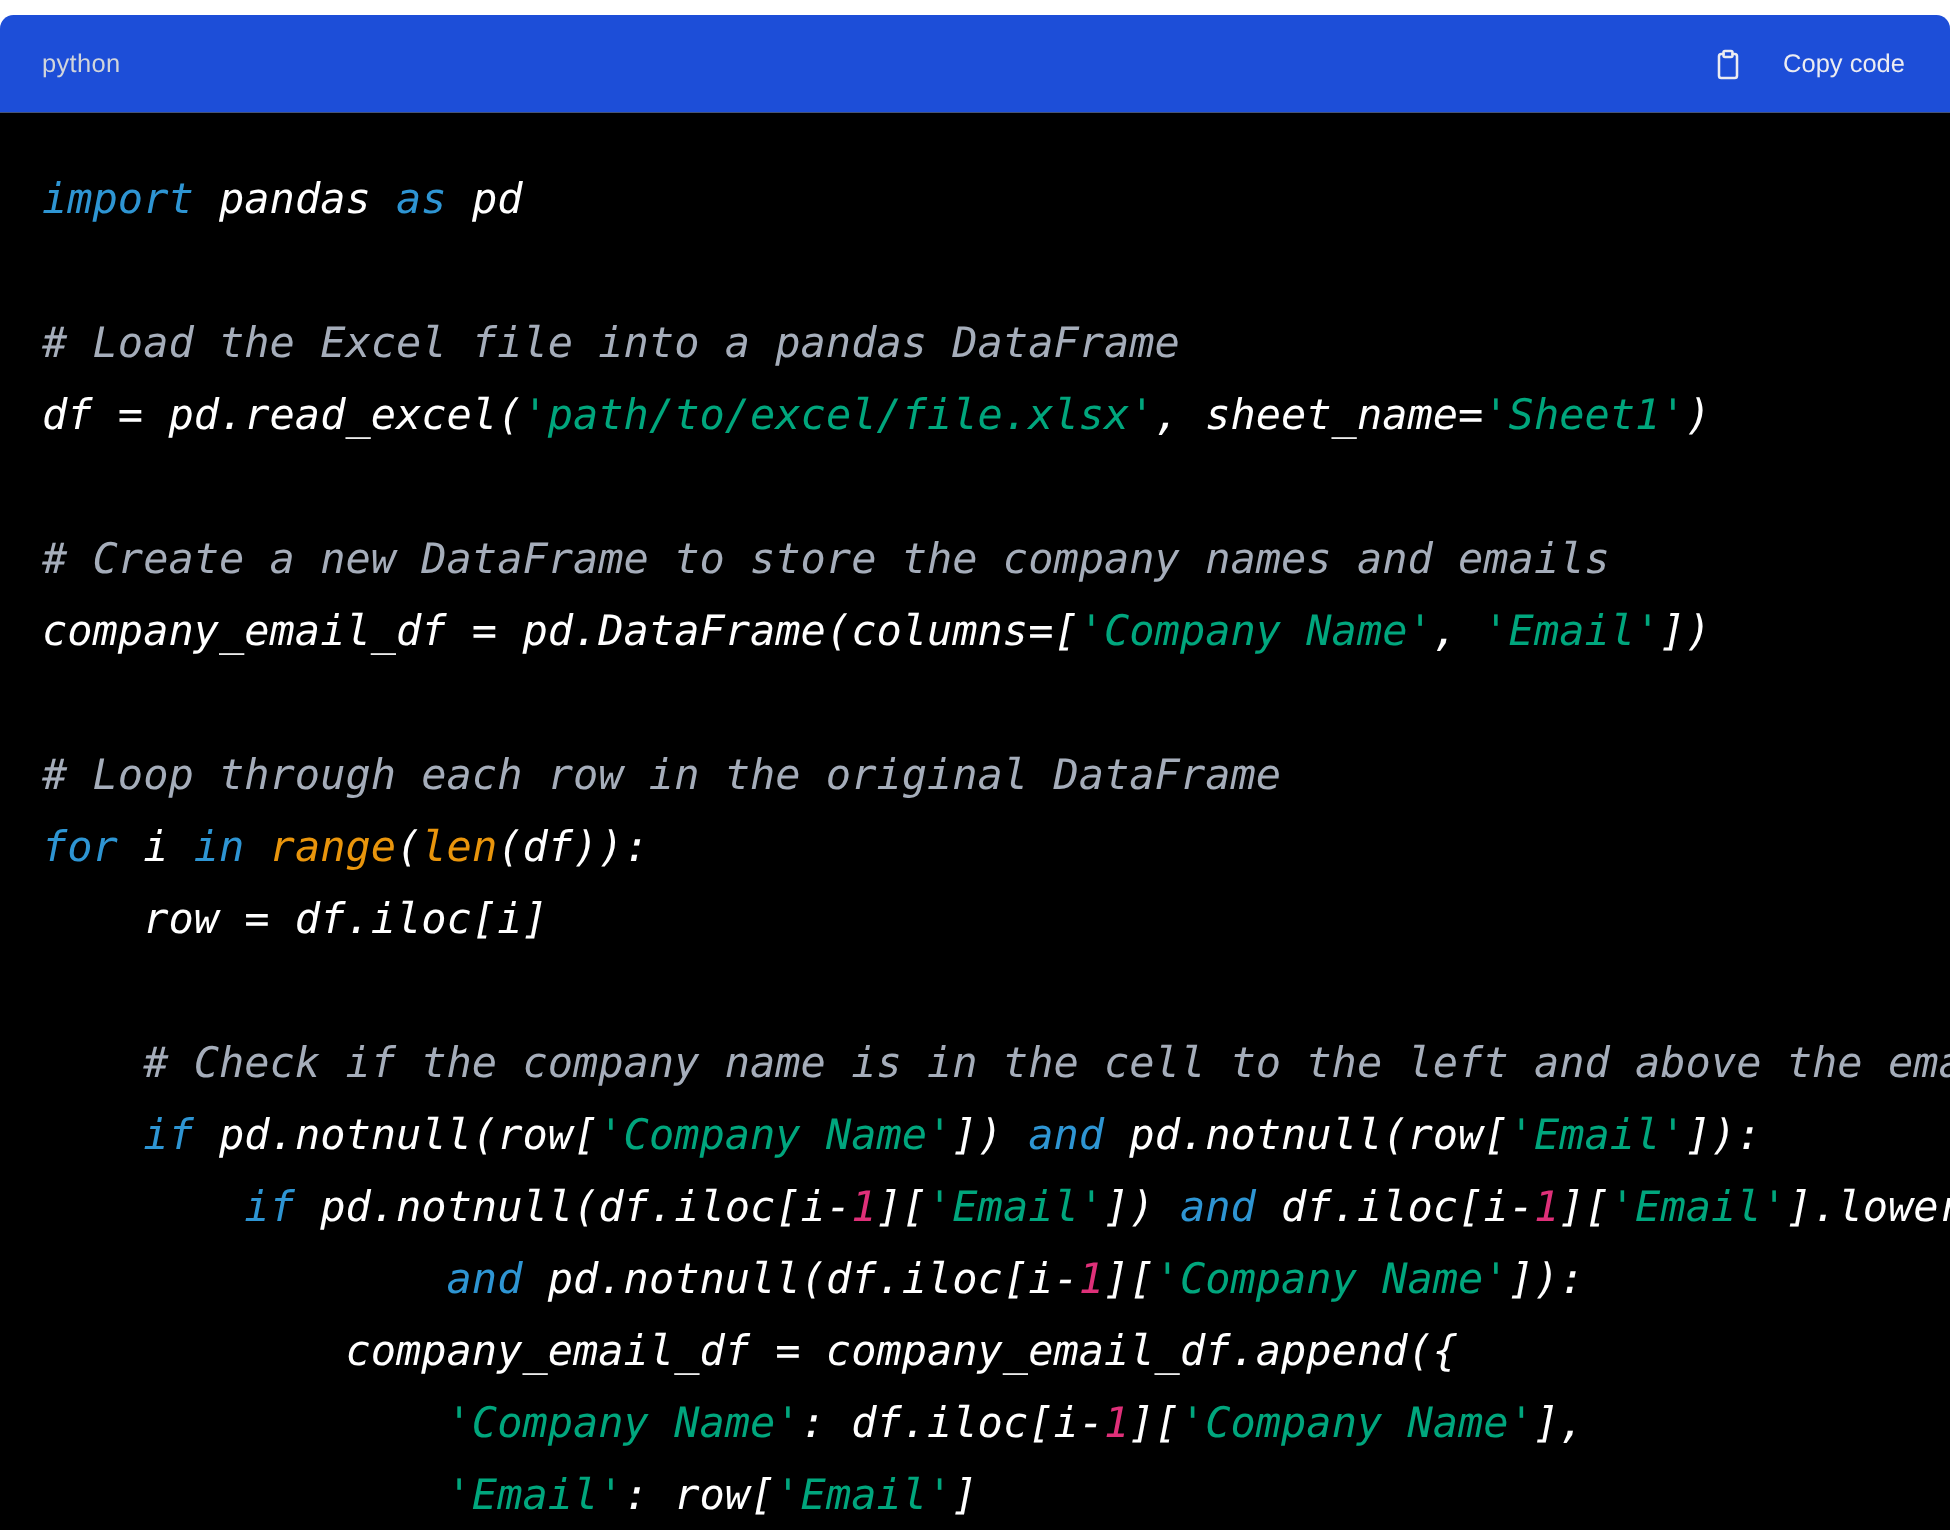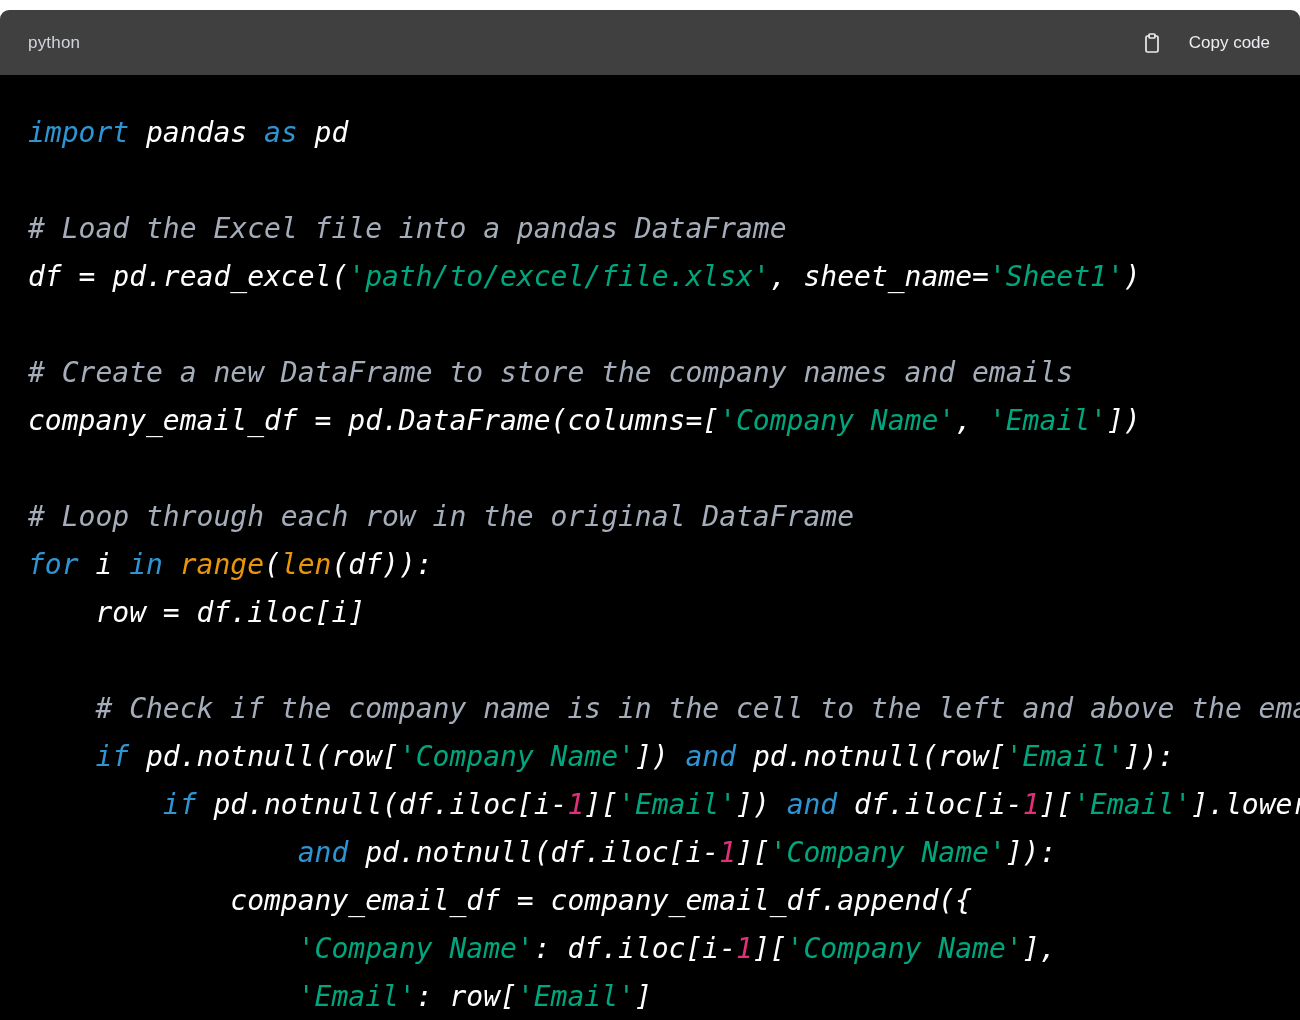--- a/index.html
+++ b/index.html
@@ -78,21 +78,21 @@
     min-height: 48px;
     line-height: 48px;
     font-style: italic;
   }
 </style>
 </head>
 <body>
 
 <div class="page" style="background: rgb(255, 255, 255);">
   <div class="code-block">
-    <div class="code-header" style="background: #404040;">
+    <div class="code-header" style="background: #1d4ed8;">
       <span class="lang-label" style="color: rgb(209, 213, 219);">python</span>
       <button class="copy-btn" style="color: rgb(236, 236, 241);">
         <span class="copy-icon">
           <svg viewBox="0 0 24 24" fill="none" stroke="#ececf1" stroke-width="1.7" stroke-linecap="round" stroke-linejoin="round">
             <path d="M9 5H7.5A1.5 1.5 0 0 0 6 6.5v13A1.5 1.5 0 0 0 7.5 21h9a1.5 1.5 0 0 0 1.5-1.5v-13A1.5 1.5 0 0 0 16.5 5H15"></path>
             <rect x="9" y="3" width="6" height="4" rx="1"></rect>
           </svg>
         </span>
         <span>Copy code</span>
       </button>

